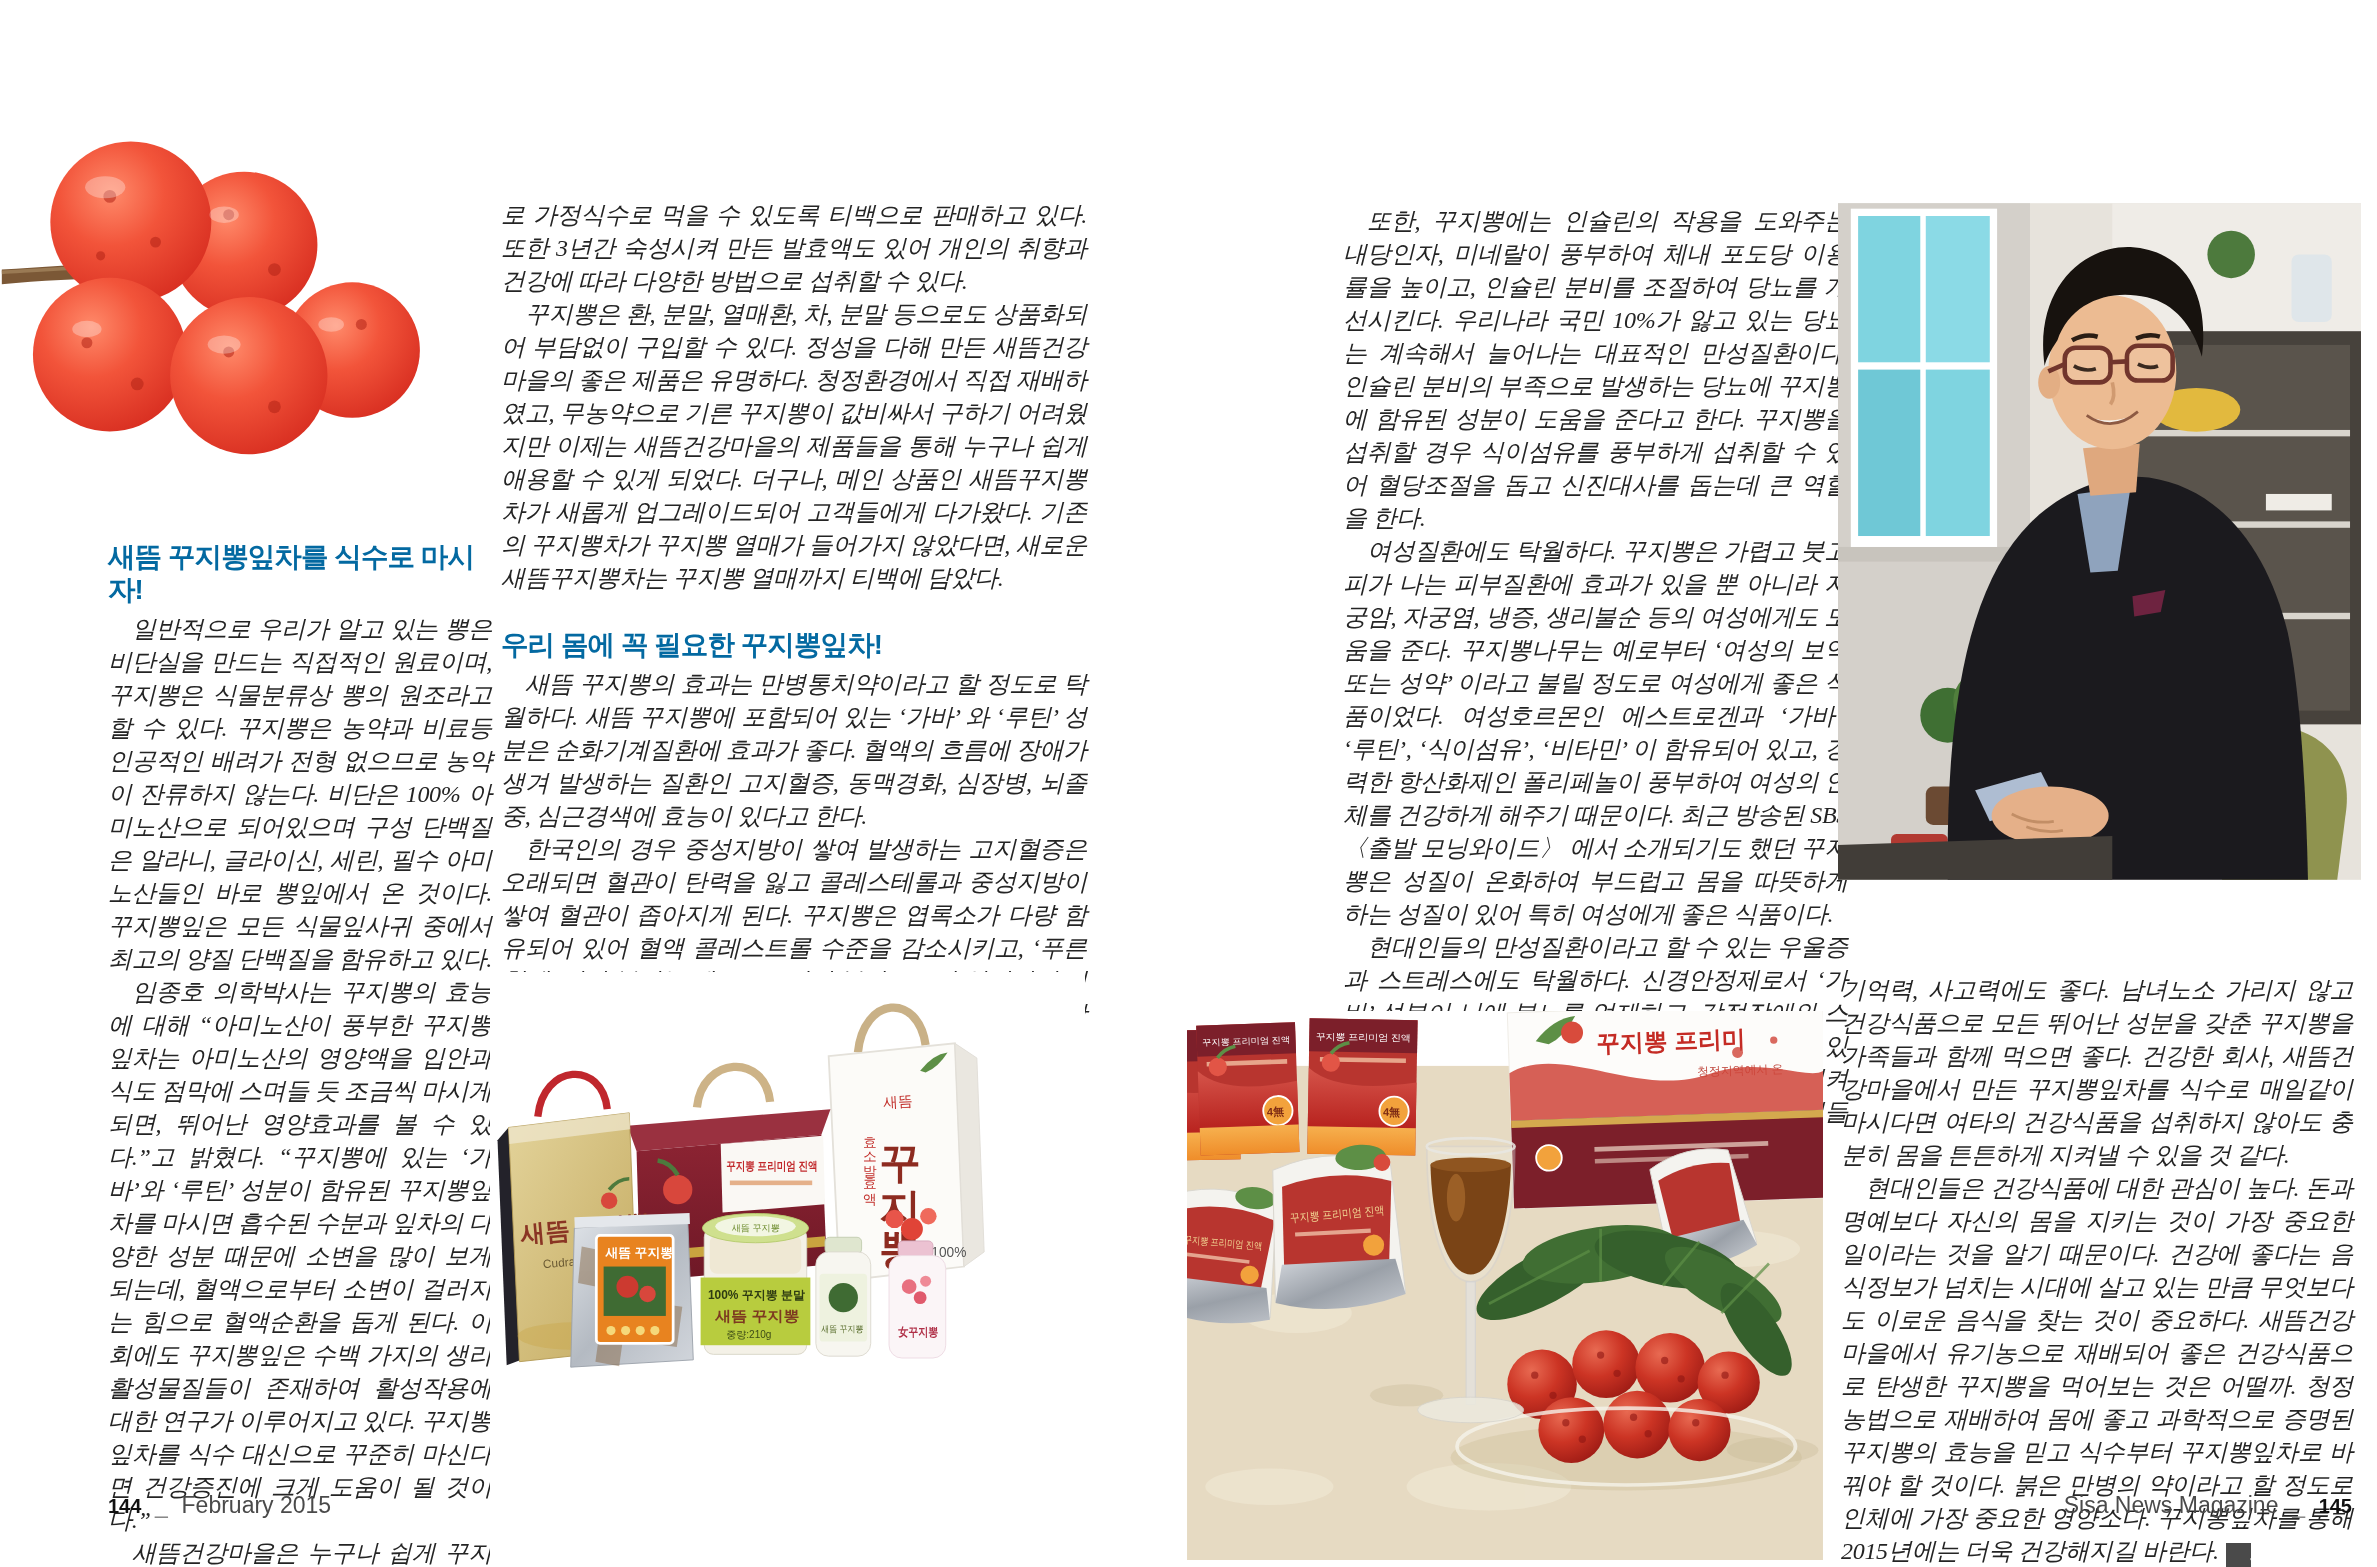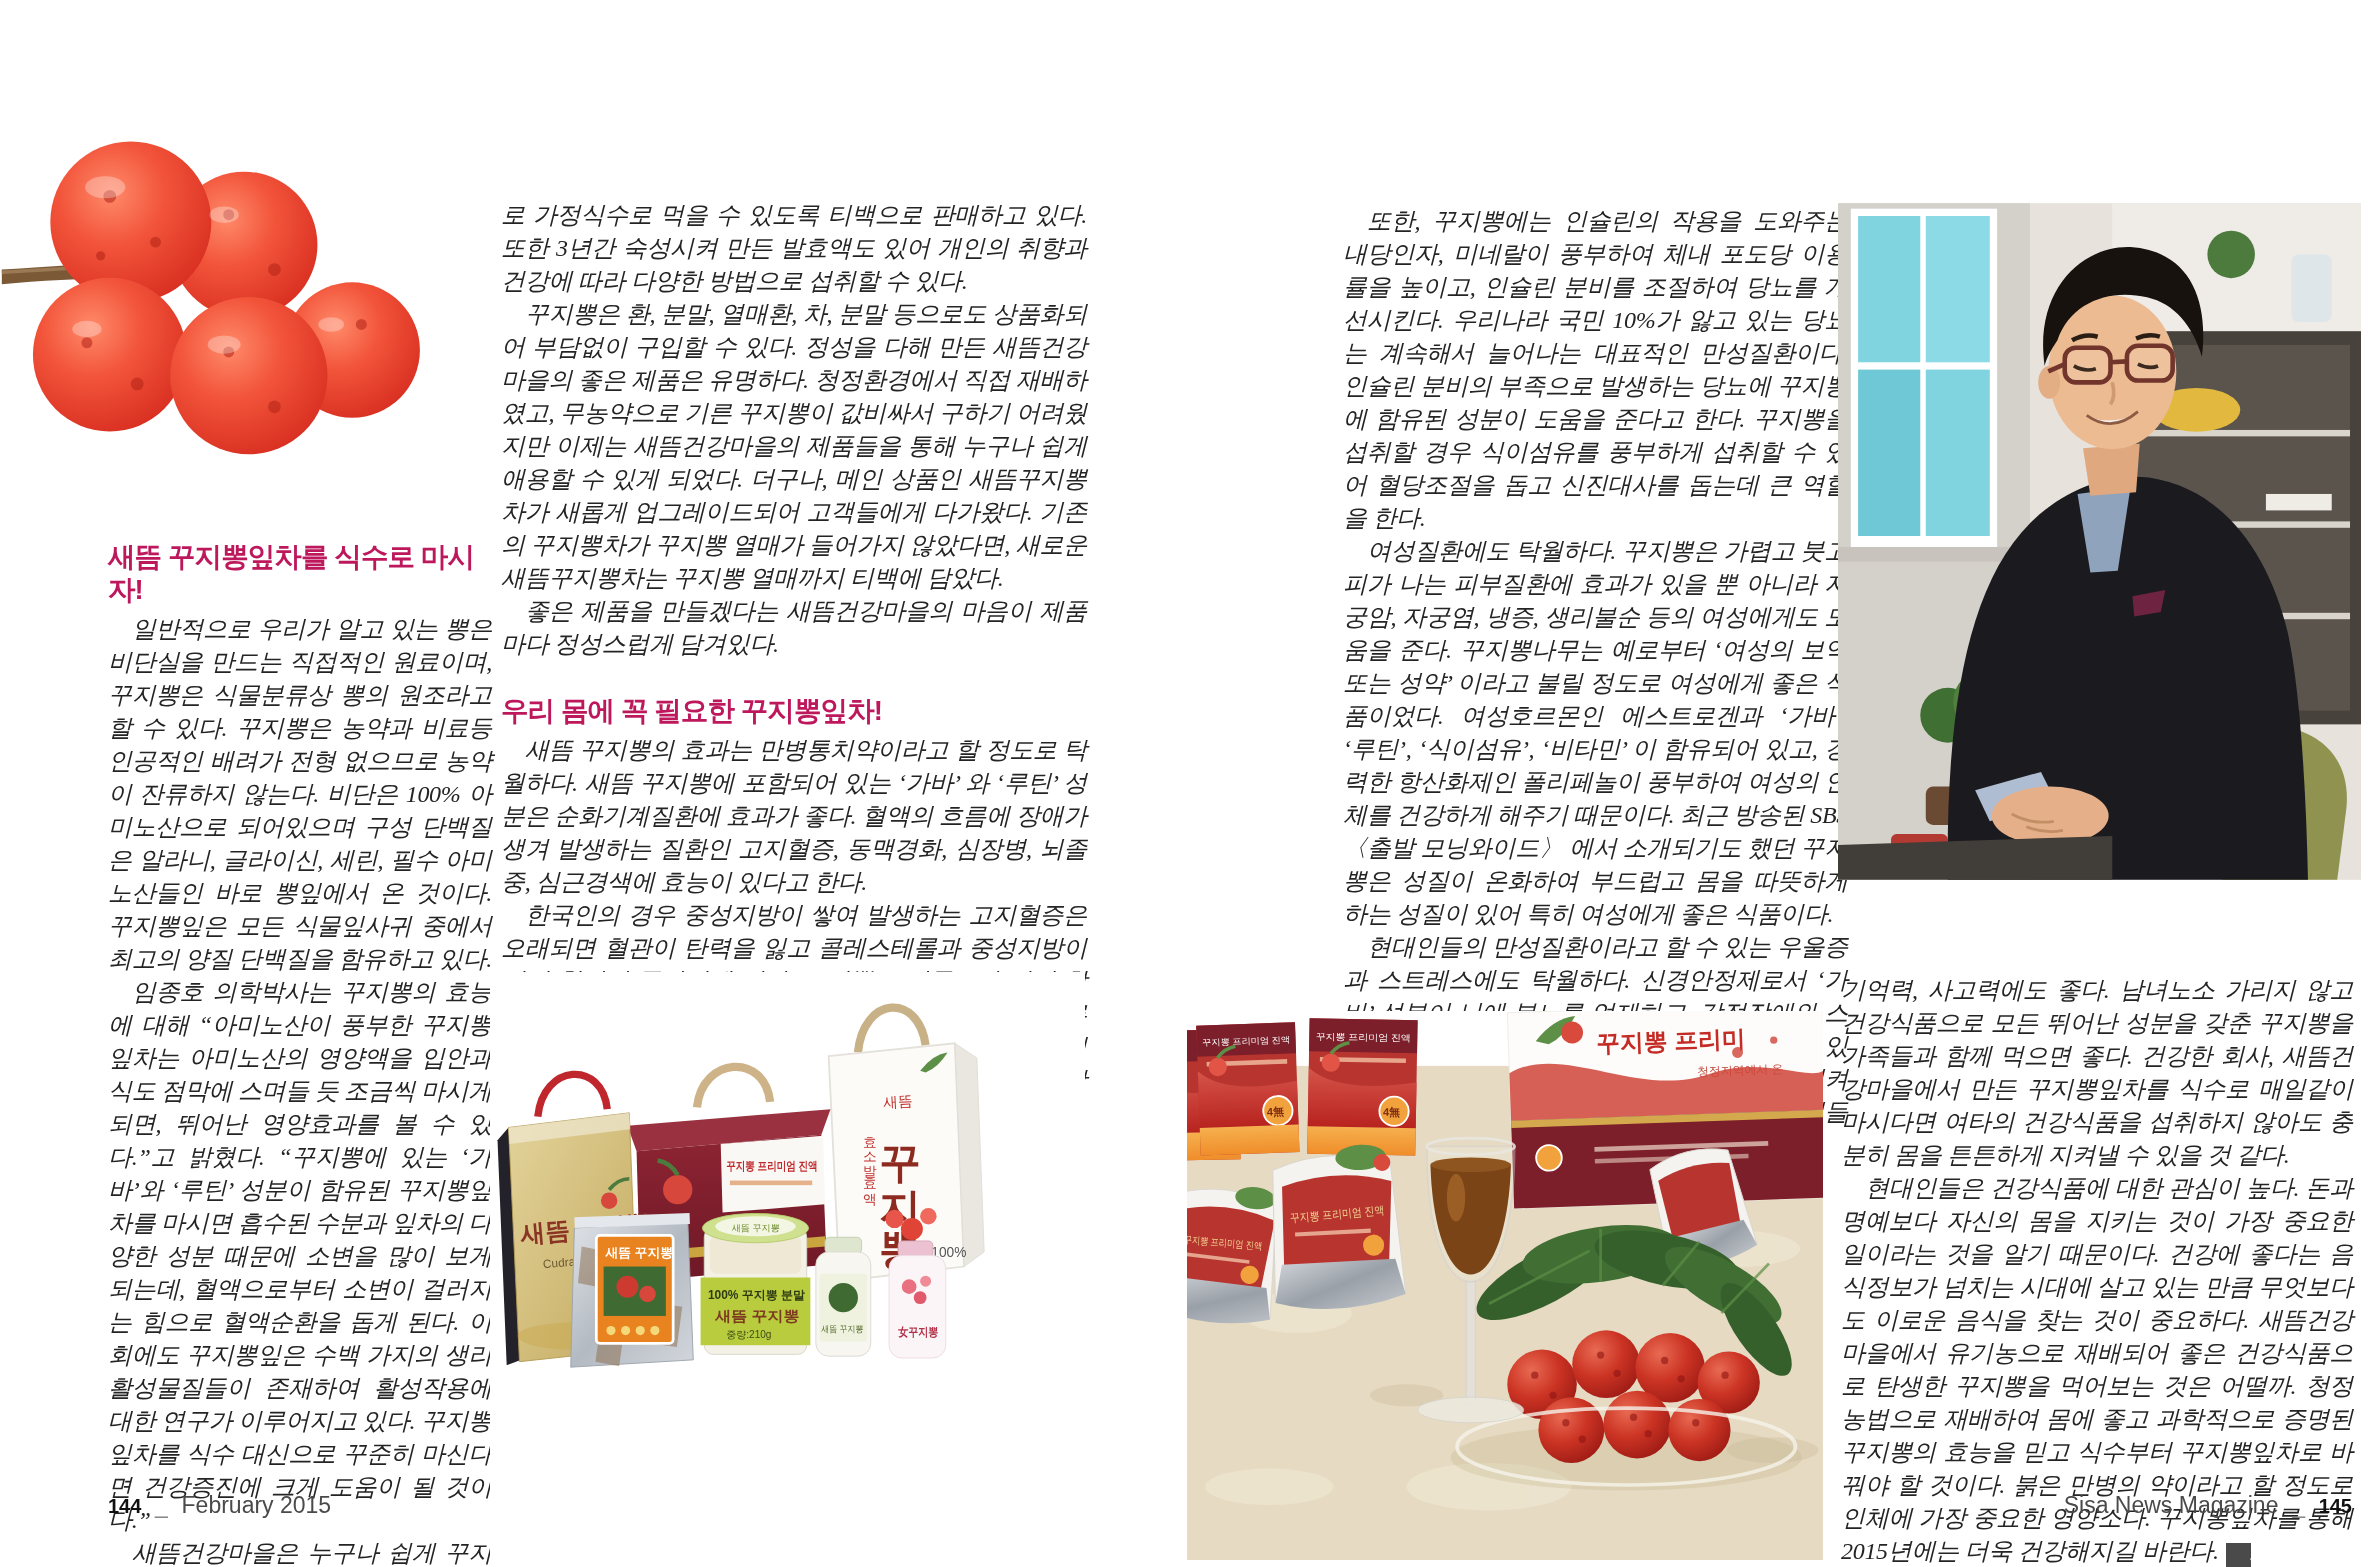--- a/index.html
+++ b/index.html
@@ -3,21 +3,21 @@
 <meta charset="utf-8">
 <style>
   html,body{margin:0;padding:0;background:#9a9a9a;}
   .spread{position:relative;width:2377px;height:1568px;background:#ffffff;overflow:hidden;
           font-family:"Liberation Serif","DejaVu Serif",serif;}
   .col{position:absolute;}
   .col p{margin:0;font-size:24px;line-height:33px;text-align:justify;color:#242424;
          word-break:break-all;letter-spacing:-0.3px;font-style:italic;}
   .col p.ind{text-indent:24px;}
   .red-heading{margin:0 0 7.3px 0;font-family:"Liberation Sans","DejaVu Sans",sans-serif;
-               font-weight:bold;font-size:27.5px;line-height:33px;color:#be185d;letter-spacing:-0.9px;}
+               font-weight:bold;font-size:27.5px;line-height:33px;color:#0369a1;letter-spacing:-0.9px;}
   .col2 .red-heading{margin:33px 0 7.3px 0;}
   .col1{left:108px;top:540px;width:384px;}
   .col2{left:501px;top:199px;width:586px;}
   .col3{left:1343px;top:205px;width:505px;}
   .col4{left:1841px;top:974px;width:512px;}
   .photo{position:absolute;margin:0;background:#fff;}
   .photo svg{display:block;width:100%;height:100%;}
   .fruit-photo{left:0;top:50px;width:494px;height:462px;}
   .giftset-photo{left:490px;top:972px;width:595px;height:590px;}
   .portrait-photo{left:1838px;top:203px;width:523px;height:677px;}
@@ -86,21 +86,20 @@
     <div class="col col1">
       <h2 class="red-heading">새뜸 꾸지뽕잎차를 식수로 마시자!</h2>
       <p class="ind">일반적으로 우리가 알고 있는 뽕은 비단실을 만드는 직접적인 원료이며, 꾸지뽕은 식물분류상 뽕의 원조라고 할 수 있다. 꾸지뽕은 농약과 비료등 인공적인 배려가 전형 없으므로 농약이 잔류하지 않는다. 비단은 100% 아미노산으로 되어있으며 구성 단백질은 알라니, 글라이신, 세린, 필수 아미노산들인 바로 뽕잎에서 온 것이다. 꾸지뽕잎은 모든 식물잎사귀 중에서 최고의 양질 단백질을 함유하고 있다.</p>
       <p class="ind">임종호 의학박사는 꾸지뽕의 효능에 대해 “아미노산이 풍부한 꾸지뽕잎차는 아미노산의 영양액을 입안과 식도 점막에 스며들 듯 조금씩 마시게 되면, 뛰어난 영양효과를 볼 수 있다.”고 밝혔다. “꾸지뽕에 있는 ‘가바’와 ‘루틴’ 성분이 함유된 꾸지뽕잎차를 마시면 흡수된 수분과 잎차의 다양한 성분 때문에 소변을 많이 보게 되는데, 혈액으로부터 소변이 걸러지는 힘으로 혈액순환을 돕게 된다. 이 회에도 꾸지뽕잎은 수백 가지의 생리활성물질들이 존재하여 활성작용에 대한 연구가 이루어지고 있다. 꾸지뽕잎차를 식수 대신으로 꾸준히 마신다면 건강증진에 크게 도움이 될 것이다.”</p>
       <p class="ind">새뜸건강마을은 누구나 쉽게 꾸지뽕잎차를 마실 수 있도록 다양한 상품을 개발하여 판매중이다. 새뜸 꾸지뽕은 보리차 대용으</p>
     </div>
 
     <div class="col col2">
       <p>로 가정식수로 먹을 수 있도록 티백으로 판매하고 있다. 또한 3년간 숙성시켜 만든 발효액도 있어 개인의 취향과 건강에 따라 다양한 방법으로 섭취할 수 있다.</p>
       <p class="ind">꾸지뽕은 환, 분말, 열매환, 차, 분말 등으로도 상품화되어 부담없이 구입할 수 있다. 정성을 다해 만든 새뜸건강마을의 좋은 제품은 유명하다. 청정환경에서 직접 재배하였고, 무농약으로 기른 꾸지뽕이 값비싸서 구하기 어려웠지만 이제는 새뜸건강마을의 제품들을 통해 누구나 쉽게 애용할 수 있게 되었다. 더구나, 메인 상품인 새뜸꾸지뽕차가 새롭게 업그레이드되어 고객들에게 다가왔다. 기존의 꾸지뽕차가 꾸지뽕 열매가 들어가지 않았다면, 새로운 새뜸꾸지뽕차는 꾸지뽕 열매까지 티백에 담았다.</p>
-      <p class="ind">좋은 제품을 만들겠다는 새뜸건강마을의 마음이 제품마다 정성스럽게 담겨있다.</p>
       <h2 class="red-heading">우리 몸에 꼭 필요한 꾸지뽕잎차!</h2>
       <p class="ind">새뜸 꾸지뽕의 효과는 만병통치약이라고 할 정도로 탁월하다. 새뜸 꾸지뽕에 포함되어 있는 ‘가바’ 와 ‘루틴’ 성분은 순화기계질환에 효과가 좋다. 혈액의 흐름에 장애가 생겨 발생하는 질환인 고지혈증, 동맥경화, 심장병, 뇌졸중, 심근경색에 효능이 있다고 한다.</p>
       <p class="ind">한국인의 경우 중성지방이 쌓여 발생하는 고지혈증은 오래되면 혈관이 탄력을 잃고 콜레스테롤과 중성지방이 쌓여 혈관이 좁아지게 된다. 꾸지뽕은 엽록소가 다량 함유되어 있어 혈액 콜레스트롤 수준을 감소시키고, ‘푸른혈액’ 이라 불리는 헤모글로빈의 분자구조와 일치하여 피를 맑게하고 깨끗하게 하는 정혈작용이 있어 체세포를 활성화시킨다.</p>
     </div>
 
     <figure class="photo giftset-photo">
       <svg viewBox="0 0 650 645">
         <defs>
           <linearGradient id="goldbag" x1="0" y1="0" x2="1" y2="1">
             <stop offset="0" stop-color="#e3d39a"></stop>

